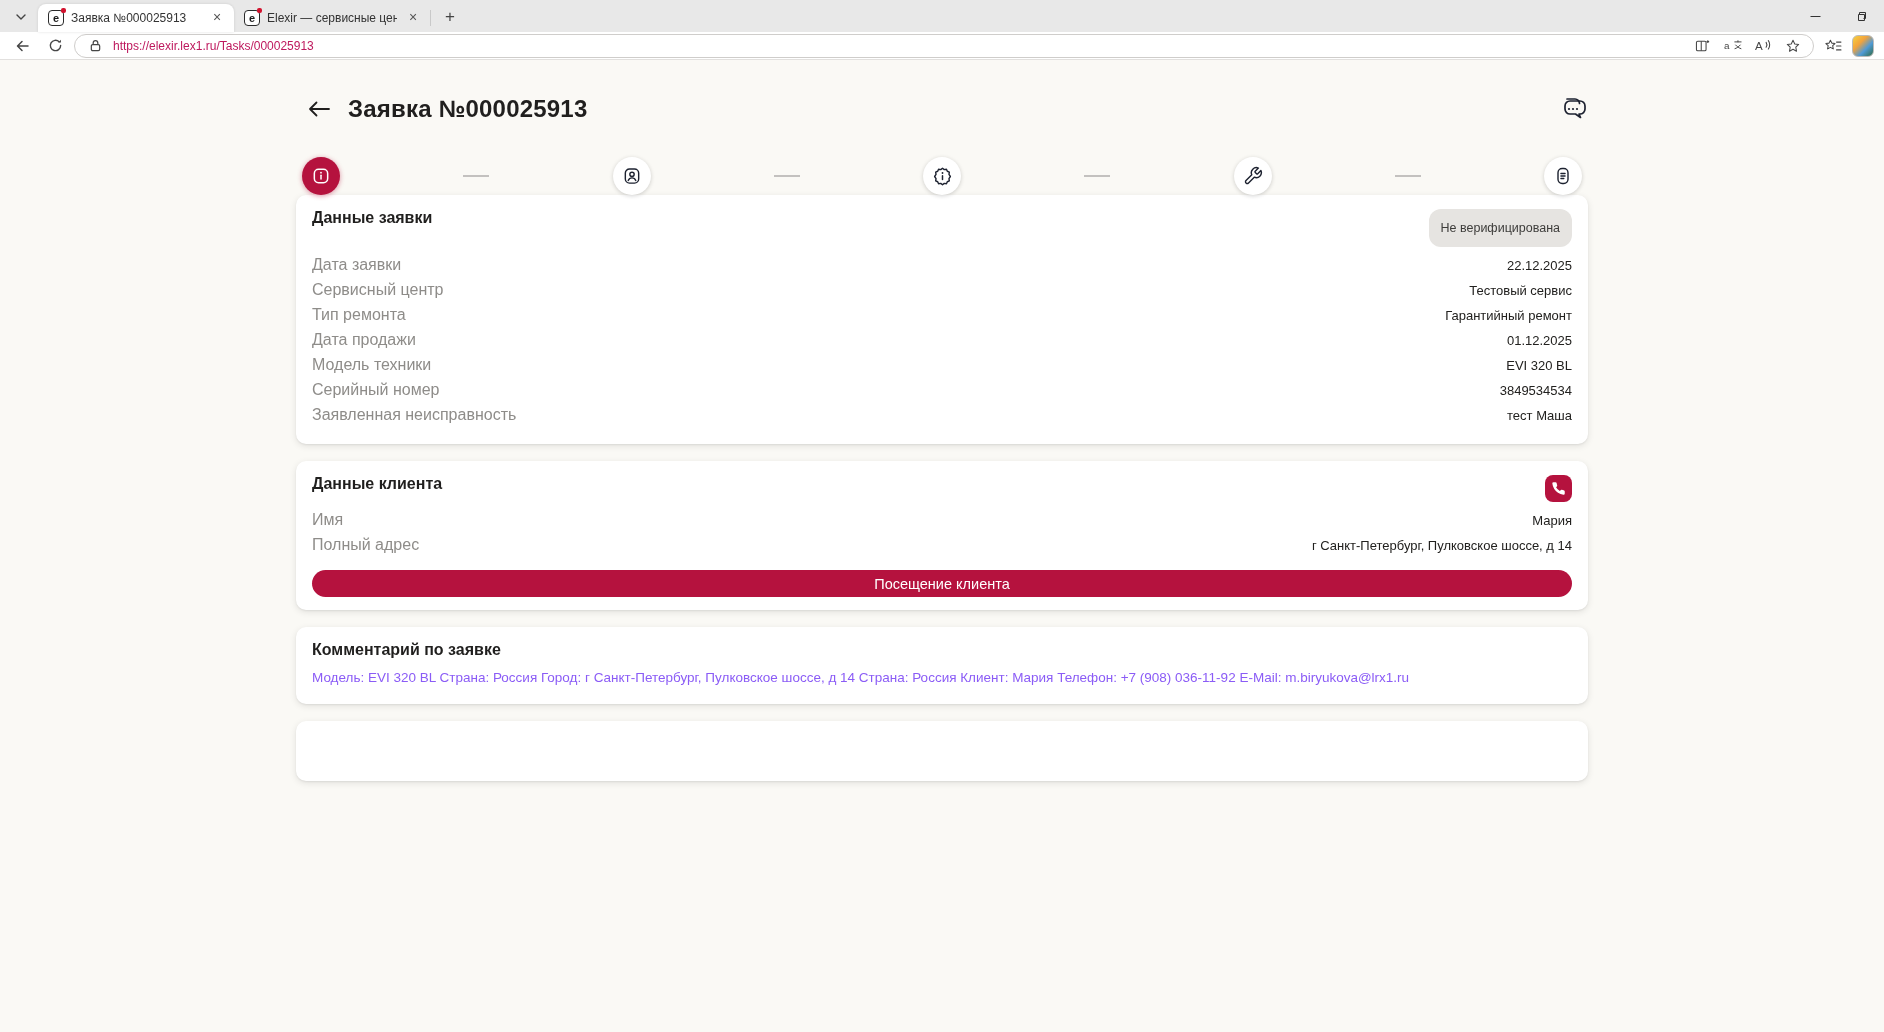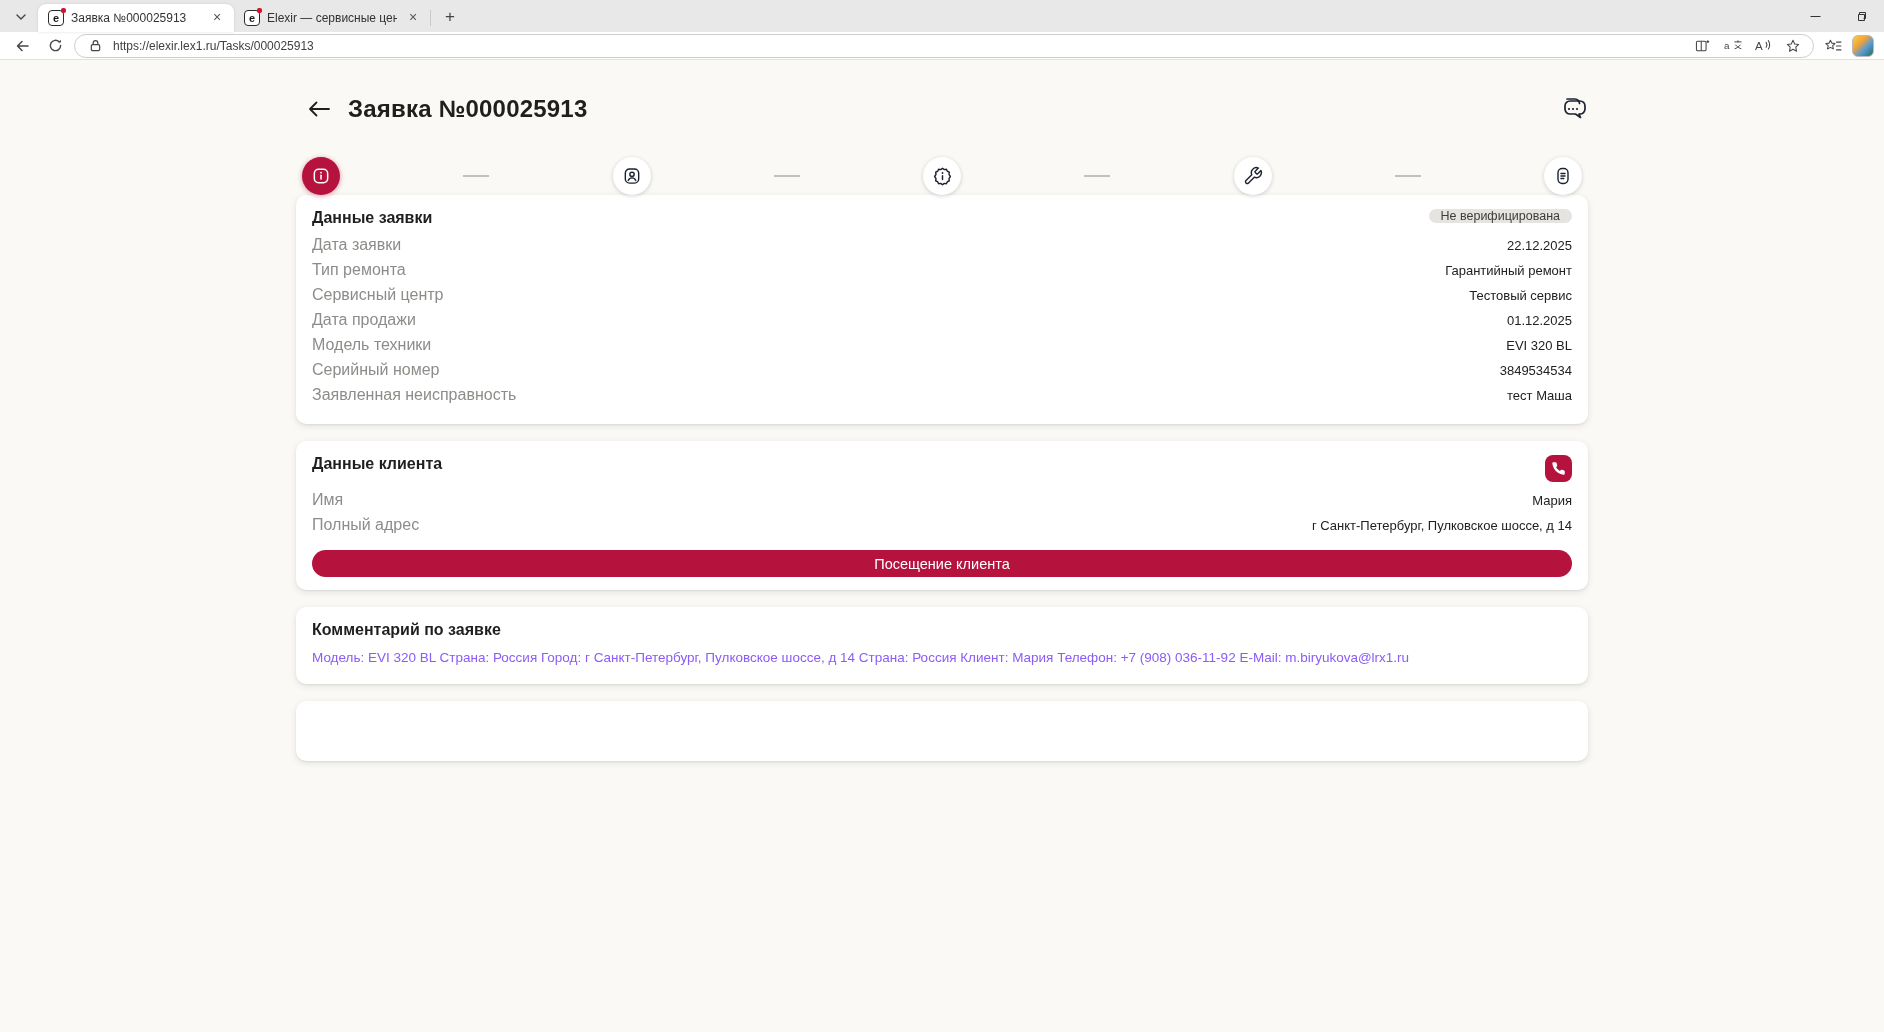--- a/index.html
+++ b/index.html
@@ -16,21 +16,21 @@
   .tab-sep { width:1px; height:16px; background:#c9c9c9; margin-bottom:6px; }
   .newtab { width:26px; height:22px; margin:0 0 4px 6px; font-size:17px; color:#444; display:flex; align-items:center; justify-content:center; border-radius:5px; cursor:pointer; }
   .favicon { width:16px; height:16px; position:relative; border:1.4px solid #2b2b2b; border-radius:4px; font-weight:bold; font-size:11px; color:#1c1c1c; display:flex; align-items:center; justify-content:center; flex:none; background:#fff; }
   .favicon .dot { position:absolute; top:-3px; right:-3px; width:5px; height:5px; background:#d2122e; border-radius:2px; }
   .wincontrols { position:absolute; right:0; top:0; height:32px; display:flex; align-items:center; }
   .winbtn { width:46px; height:32px; display:flex; align-items:center; justify-content:center; color:#333; cursor:pointer; }
 
   .navbar { height:28px; background:#ffffff; border-bottom:1px solid #e2e0de; display:flex; align-items:center; padding:0 10px; gap:6px; }
   .navbtn { width:26px; height:24px; display:flex; align-items:center; justify-content:center; border-radius:5px; cursor:pointer; }
   .urlpill { flex:1; height:24px; border:1px solid #cfcdcb; border-radius:12px; background:#fff; display:flex; align-items:center; padding:0 8px; gap:6px; }
-  .urltext { flex:1; font-size:12px; color:#404040; white-space:nowrap; overflow:hidden; }
+  .urltext { flex:1; font-size:12px; color:#be185d; white-space:nowrap; overflow:hidden; }
   .pill-icon { width:24px; height:20px; display:flex; align-items:center; justify-content:center; border-radius:4px; cursor:pointer; flex:none; }
   .avatar { width:22px; height:22px; border-radius:6px; background:linear-gradient(135deg,#f7d23e 0%,#f2a33c 35%,#4f9ad6 65%,#2f6b45 100%); border:1px solid #bbb; cursor:pointer; flex:none; }
 
   
   .pagewrap { height:972px; overflow:hidden; }
   .content { width:1292px; margin:0 auto; padding-top:34px; }
 
   .titlerow { display:flex; align-items:center; gap:14px; padding-left:8px; }
   .titlerow h1 { font-size:24px; font-weight:600; color:#201f1e; letter-spacing:.2px; }
   .titlerow .spacer { flex:1; }
@@ -40,21 +40,21 @@
   .step { width:38px; height:38px; border-radius:50%; background:#fff; box-shadow:0 1px 4px rgba(0,0,0,.18); display:flex; align-items:center; justify-content:center; flex:none; cursor:pointer; }
   .step.active { background:var(--accent); box-shadow:0 1px 5px rgba(181,18,62,.45); }
   .connector { flex:1; display:flex; align-items:center; justify-content:center; }
   .connector i { display:block; width:26px; height:2px; background:#c3c1bf; }
 
   .card { background:#fff; border-radius:10px; box-shadow:0 1px 2px rgba(0,0,0,.06), 0 2px 7px rgba(0,0,0,.10); padding:14px 16px 13px; margin-bottom:17px; }
   .card:first-of-type { margin-top:37px; }
   .cardhead { display:flex; align-items:flex-start; margin-bottom:9px;text-align:center; }
   .cardhead h2 { font-size:16px; font-weight:700; color:#201f1e; }
   .cardhead .spacer { flex:1; }
-  .badge { background:#e6e4e1; color:#3d3c3a; font-size:12.5px; padding:0 12px; border-radius:12px; white-space:nowrap; }
+  .badge { background:#e6e4e1; color:#3d3c3a; font-size:12.5px; padding:12px 12px; border-radius:12px; white-space:nowrap; }
   .row { display:flex; justify-content:space-between; align-items:baseline; height:25px; }
   .row .lbl { font-size:16px; color:#8e8c89; }
   .row .val { font-size:13px; color:#22211f; text-align:left; }
   .sq-icon { width:27px; height:27px; border-radius:8px; background:var(--accent); display:flex; align-items:center; justify-content:center; cursor:pointer; flex:none; }
   .bigbtn { margin-top:9px; width:100%; height:27px; border:none; border-radius:16px; background:var(--accent); color:#fff; font-size:14.5px; font-family:inherit; cursor:pointer; }
   .comment-text { font-size:13.5px; color:#8b5cf6; line-height:19px; padding-bottom:4px; }
   .warning-text { font-size:14.5px; font-weight:700; color:var(--accent); padding:3px 0 12px; }
   .card.stub { height:60px; margin-bottom:0; }
 
   :root { --accent:#b5123e; }
@@ -235,26 +235,26 @@
       <div class="cardhead">
         <h2>Данные заявки</h2>
         <span class="spacer"></span>
         <span class="badge">Не верифицирована</span>
       </div>
       <div class="row">
           <span class="lbl">Дата заявки</span>
           <span class="val">22.12.2025</span>
         </div>
       <div class="row">
+          <span class="lbl">Сервисный центр</span>
+          <span class="val">Тестовый сервис</span>
+        </div>
+      <div class="row">
           <span class="lbl">Тип ремонта</span>
           <span class="val">Гарантийный ремонт</span>
-        </div>
-      <div class="row">
-          <span class="lbl">Сервисный центр</span>
-          <span class="val">Тестовый сервис</span>
         </div>
       <div class="row">
           <span class="lbl">Дата продажи</span>
           <span class="val">01.12.2025</span>
         </div>
       <div class="row">
           <span class="lbl">Модель техники</span>
           <span class="val">EVI 320 BL</span>
         </div>
       <div class="row">

